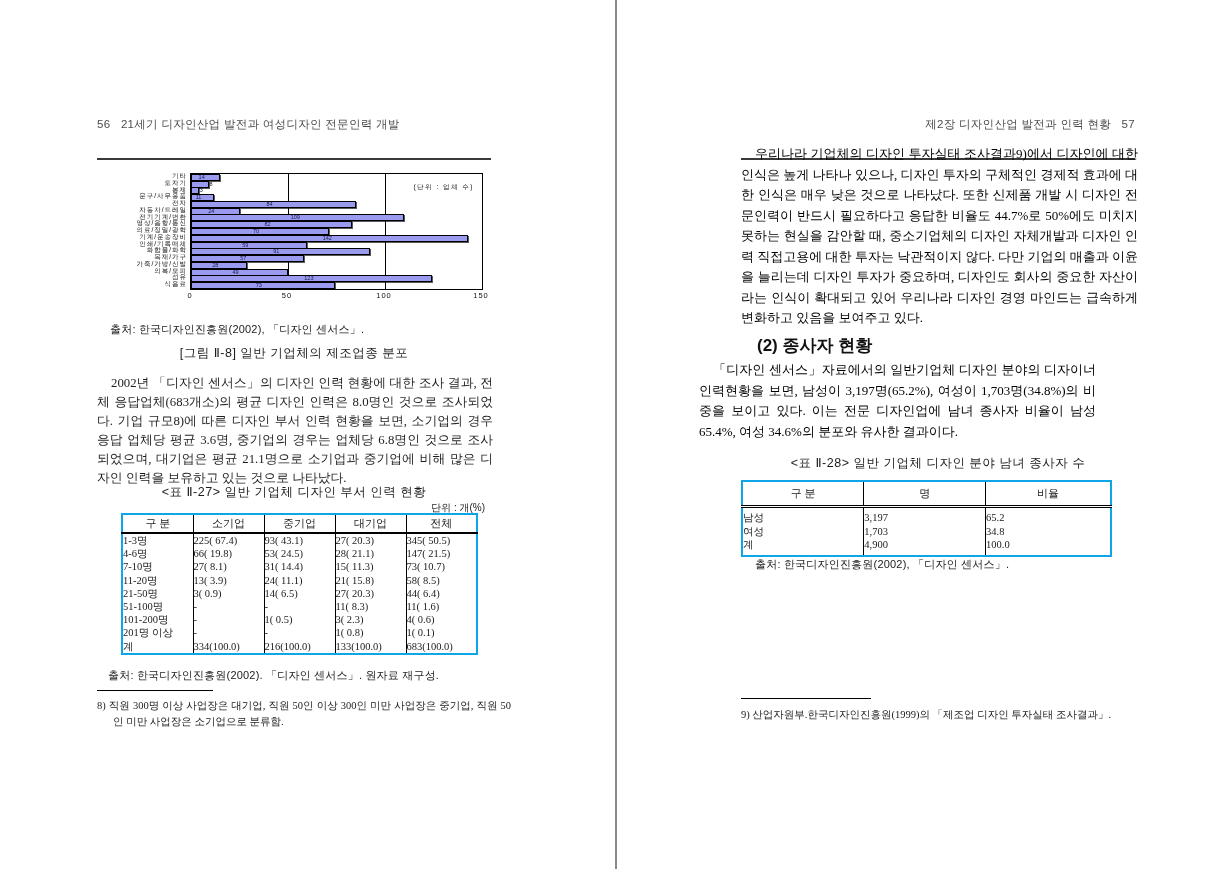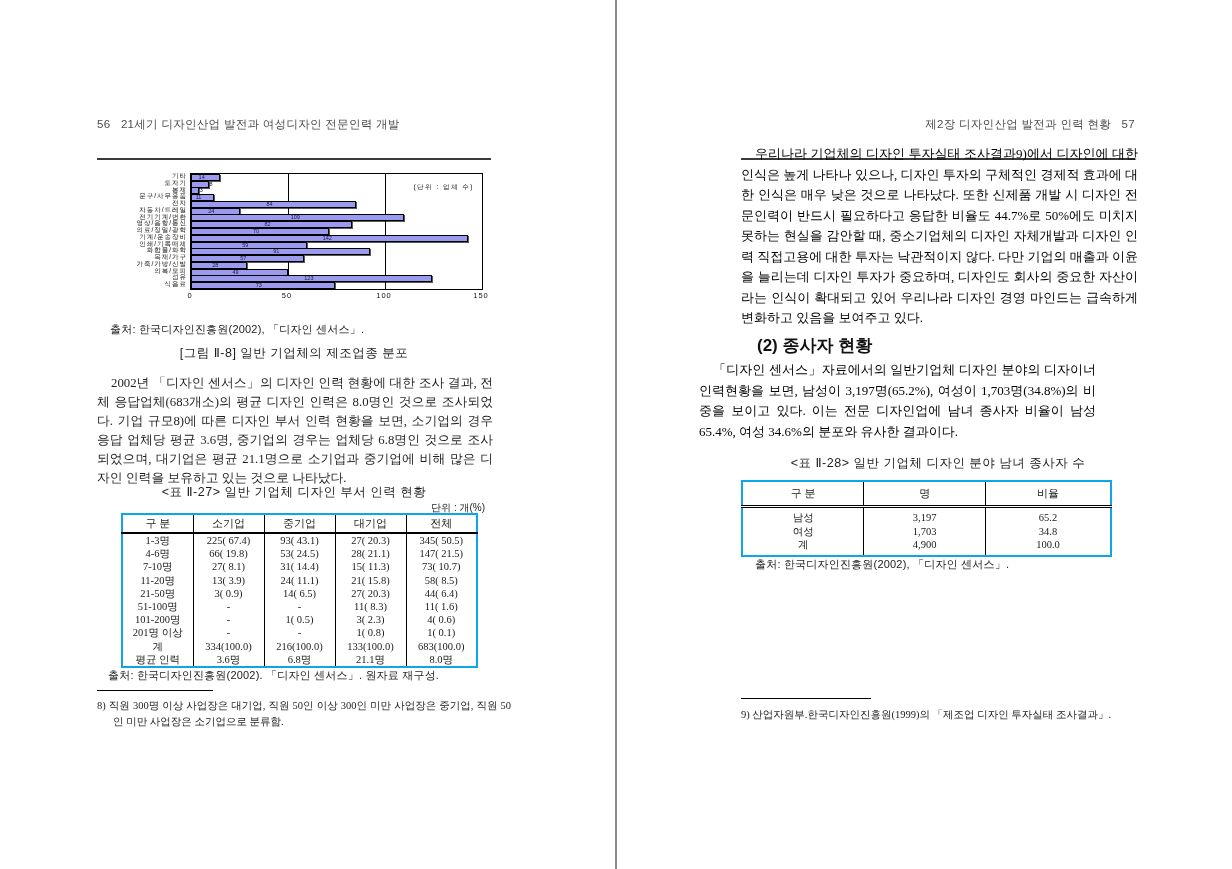--- a/index.html
+++ b/index.html
@@ -38,21 +38,21 @@
   .caption{font-size:12.5px;text-align:center;letter-spacing:0.5px;color:#1c1c1c;}
   .para{font-size:12.8px;line-height:19px;text-align:justify;text-indent:14px;color:#1e1e1e;}
   .para-r{font-size:13px;line-height:20.5px;text-align:justify;text-indent:14px;color:#000000;}
   .section-heading{font-size:17px;font-weight:bold;color:#111;}
   .unit-label{font-size:10px;text-align:right;color:#222;}
   
   table{border-collapse:collapse;table-layout:fixed;background:#fff;}
   .doc-table{border:2px solid #0ea5e9;}
   .doc-table th{font-weight:normal;font-size:11px;text-align:center;vertical-align:middle;
     border-bottom:2px solid #000;padding:0;}
-  .doc-table td{font-size:10.5px;text-align:center;vertical-align:middle;padding:0;
+  .doc-table td{font-size:10.5px;text-align:left;vertical-align:middle;padding:0;
     line-height:13.2px;color:#1a1a1a;margin-left:16px;}
   .doc-table th + th, .doc-table td + td{border-left:1px solid #000;}
   #table27 th{height:17px;}
   #table27 td{height:13.2px;}
   #table28 th{height:23px;border-bottom:3px double #000;}
   #table28 td{height:13.5px;}
   #table28 tbody tr:first-child td{padding-top:3px;}
   #table28 tbody tr:last-child td{padding-bottom:3px;}
   .fn-rule{height:1px;background:#000;}
   .footnote{font-size:10.5px;line-height:15.5px;color:#222;
@@ -218,27 +218,20 @@
         <td>1( 0.8)</td>
         <td>1( 0.1)</td>
       </tr>
       <tr>
         <td>계</td>
         <td>334(100.0)</td>
         <td>216(100.0)</td>
         <td>133(100.0)</td>
         <td>683(100.0)</td>
       </tr>
-      <tr>
-        <td>평균 인력</td>
-        <td>3.6명</td>
-        <td>6.8명</td>
-        <td>21.1명</td>
-        <td>8.0명</td>
-      </tr>
     </tbody>
 </table>
 
 <div class="abs source-line gothic" style="left:108px;top:668px;">출처: 한국디자인진흥원(2002). 「디자인 센서스」. 원자료 재구성.</div>
 
 <div class="abs fn-rule" style="left:97px;top:690px;width:116px;"></div>
 <div class="abs footnote" style="left:97px;top:698px;width:398px;">8) 직원 300명 이상 사업장은 대기업, 직원 50인 이상 300인 미만 사업장은 중기업, 직원 50인 미만 사업장은 소기업으로 분류함.</div>
 
 <div class="abs running-head gothic" style="left:741px;width:394px;text-align:right;">
   <span>제2장  디자인산업 발전과 인력 현황</span>&nbsp;&nbsp;

